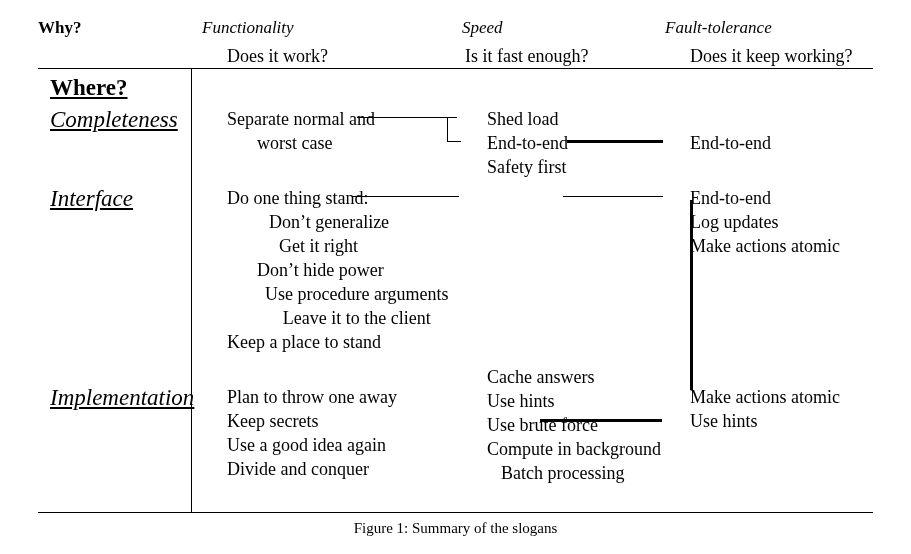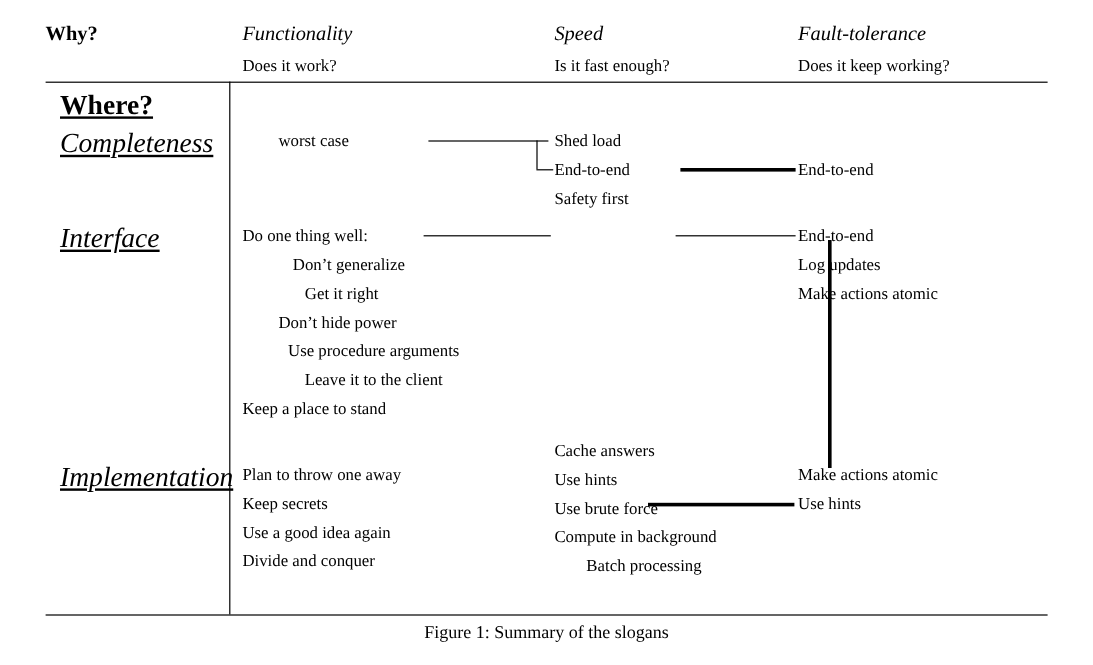--- a/index.html
+++ b/index.html
@@ -71,31 +71,32 @@
     font-weight: bold;
   }
   #lbl-where  { top: 75px; }
   #lbl-comp   { top: 107px; }
   #lbl-iface  { top: 186px; }
   #lbl-impl   { top: 385px; }
 
   
   .cell {
     position: absolute;
-    font-size: 14px;
+    font-size: 18px;
     line-height: 24px;
+    margin-left: 25px;
   }
   .cell div { white-space: nowrap; }
   .ind1 { padding-left: 42px; }
   .ind2 { padding-left: 30px; }
   .ind3 { padding-left: 18px; }
 
   
   .sub-func  { left: 202px; top: 44px; }
-  .sub-speed { left: 462px; top: 44px; }
+  .sub-speed { left: 440px; top: 44px; }
   .sub-fault { left: 665px; top: 44px; }
 
   
   #c-comp-func   { left: 202px; top: 107px; }
   #c-comp-speed  { left: 462px; top: 107px; }
   #c-comp-fault  { left: 665px; top: 131px; }
 
   #c-iface-func  { left: 202px; top: 186px; }
   #c-iface-speed { left: 462px; top: 186px; }
   #c-iface-fault { left: 665px; top: 186px; }
@@ -157,33 +158,34 @@
   <div class="hrule" id="rule-top"></div>
   <div class="hrule" id="rule-bottom"></div>
   <div class="vrule"></div>
 
   <div class="rowlabel bold" id="lbl-where">Where?</div>
   <div class="rowlabel" id="lbl-comp">Completeness</div>
   <div class="rowlabel" id="lbl-iface">Interface</div>
   <div class="rowlabel" id="lbl-impl">Implementation</div>
 
   <div class="cell" id="c-comp-func">
+    <div>Separate normal and</div>
     <div class="ind2">worst case</div>
   </div>
   <div class="cell" id="c-comp-speed">
     <div>Shed load</div>
     <div>End-to-end</div>
     <div>Safety first</div>
   </div>
   <div class="cell" id="c-comp-fault">
     <div>End-to-end</div>
   </div>
 
   <div class="cell" id="c-iface-func">
-    <div>Do one thing well:</div>
+    <div>Do one thing stand:</div>
     <div class="ind1">Don’t generalize</div>
     <div class="ind1" style="padding-left:52px;">Get it right</div>
     <div class="ind2">Don’t hide power</div>
     <div class="ind2" style="padding-left:38px;">Use procedure arguments</div>
     <div class="ind2" style="padding-left:38px;text-align:center;">Leave it to the client</div>
     <div>Keep a place to stand</div>
   </div>
   <div class="cell" id="c-iface-fault">
     <div>End-to-end</div>
     <div>Log updates</div>
@@ -194,21 +196,21 @@
     <div>Plan to throw one away</div>
     <div>Keep secrets</div>
     <div>Use a good idea again</div>
     <div>Divide and conquer</div>
   </div>
   <div class="cell" id="c-impl-speed">
     <div>Cache answers</div>
     <div>Use hints</div>
     <div>Use brute force</div>
     <div class="ind3" style="padding-left:0;">Compute in background</div>
-    <div class="ind3" style="padding-left:14px;text-align:center;">Batch processing</div>
+    <div class="ind3" style="padding-left:14px;">Batch processing</div>
   </div>
   <div class="cell" id="c-impl-fault">
     <div>Make actions atomic</div>
     <div>Use hints</div>
   </div>
 
   <div class="conn thin" id="conn-c1"></div>
   <div class="conn thinv" id="conn-c2"></div>
   <div class="conn thin" id="conn-c3"></div>
   <div class="conn thick" id="conn-c4"></div>

